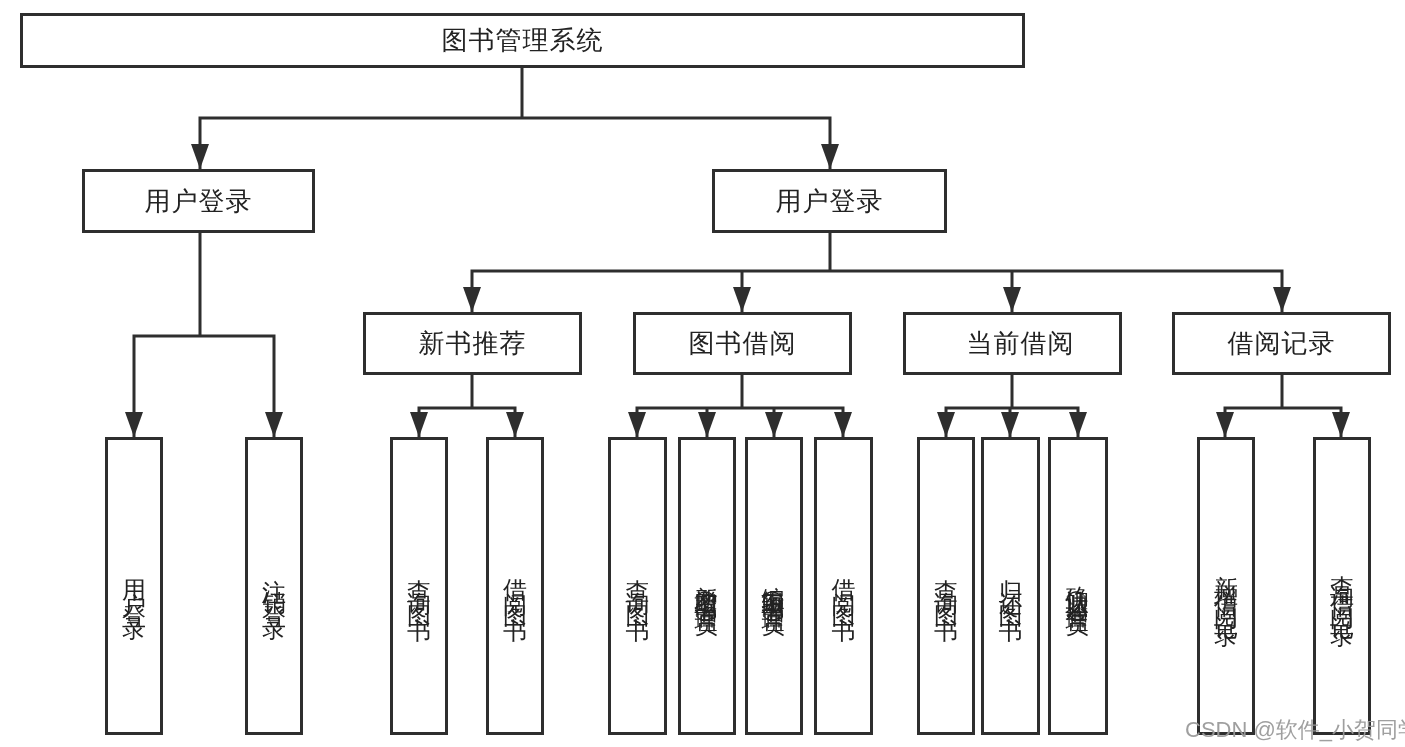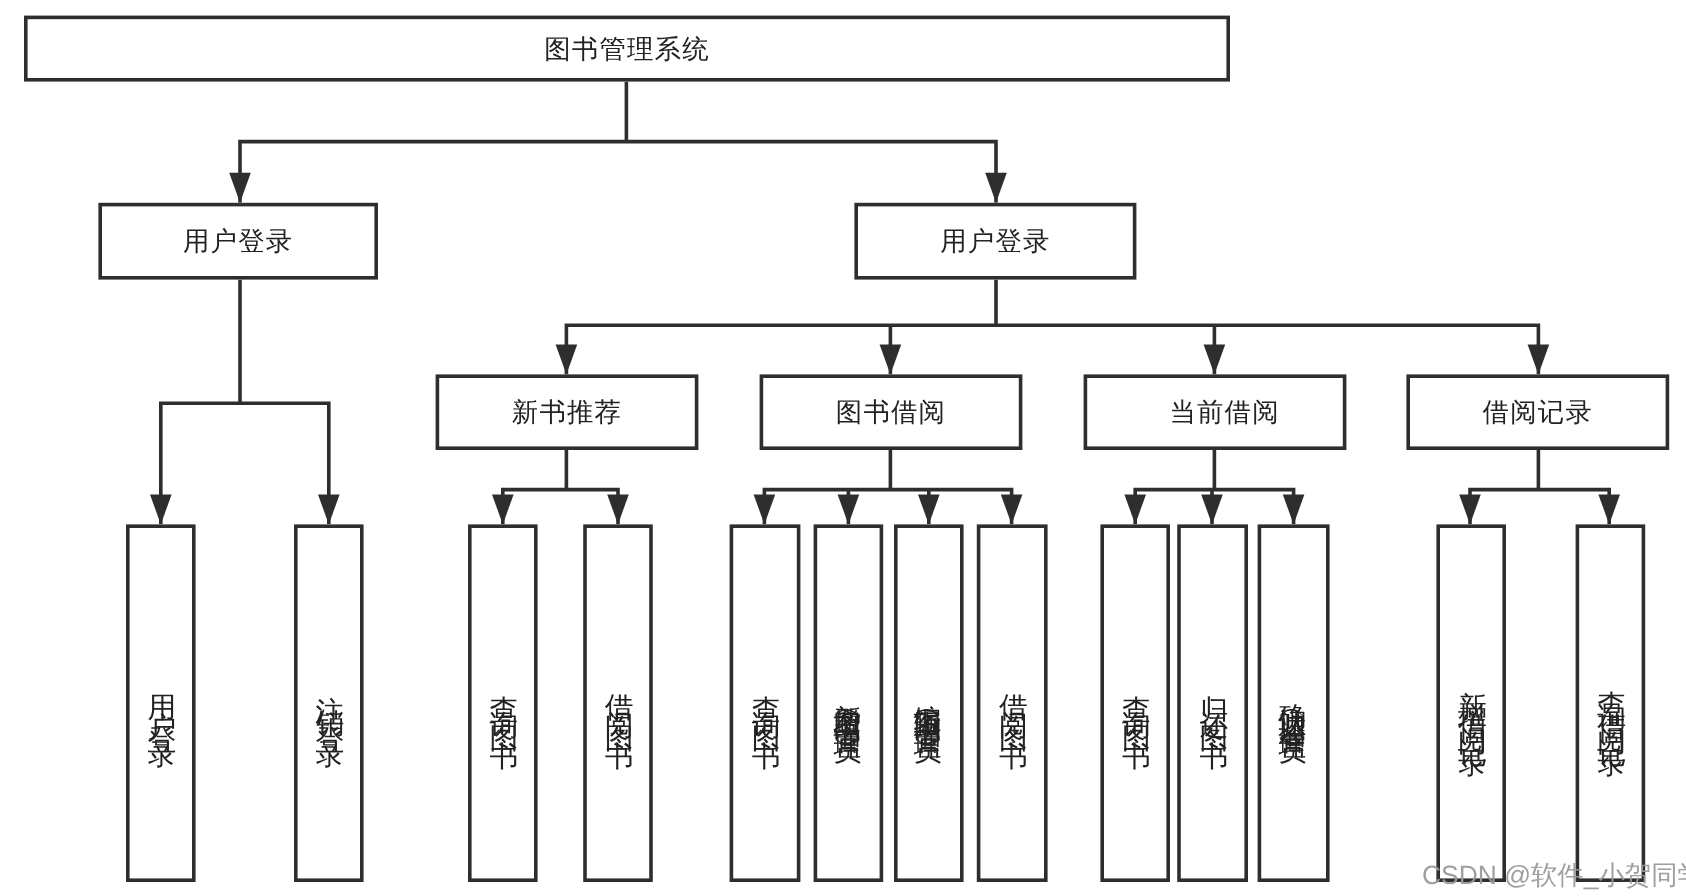--- a/index.html
+++ b/index.html
@@ -12,21 +12,21 @@
   }
   #connectors{position:absolute;left:0;top:0;width:1405px;height:747px;}
   .node{
     position:absolute;
     box-sizing:border-box;
     border:3px solid #2e2e2e;
     background:#ffffff;
     display:flex;align-items:center;justify-content:center;
     color:#222222;
   }
-  .hlabel{font-size:22px;letter-spacing:1px;}
+  .hlabel{font-size:26px;letter-spacing:1px;}
   .leaf{top:437px;height:298px;width:58px;}
   .vtext{
     writing-mode:vertical-rl;
     text-orientation:mixed;
     white-space:nowrap;
     color:#222222;
   }
   .s4{font-size:24px;letter-spacing:13px;}
   .s6{font-size:24px;letter-spacing:10px;}
   .s9{font-size:23px;letter-spacing:4px;}

